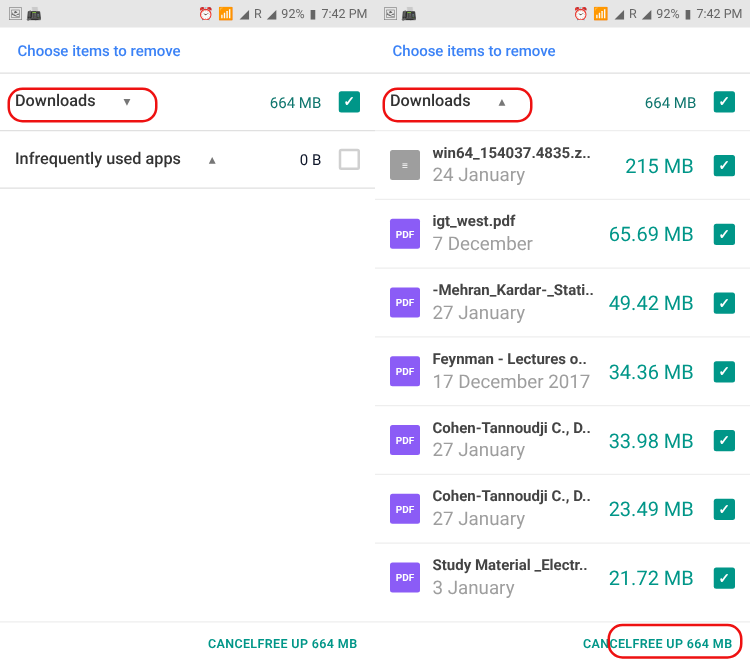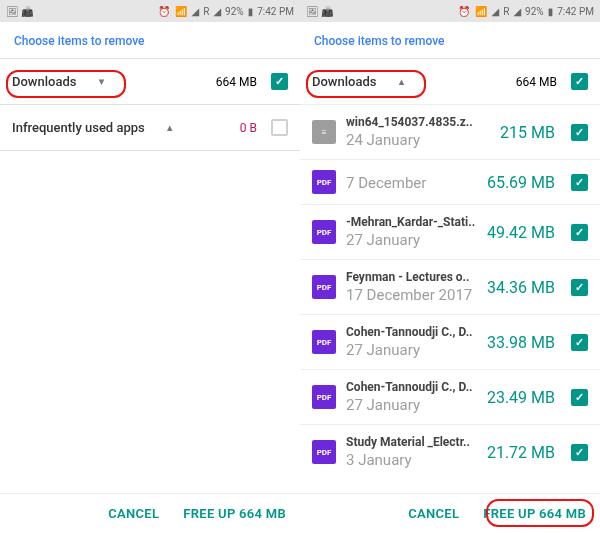--- a/index.html
+++ b/index.html
@@ -46,25 +46,25 @@
     gap: 8px;
   }
   .section-title {
     flex: 0 0 auto;
     color: #444;
     font-weight: 500;
   }
   .section-disabled .section-title { color: #b8b8b8; }
   .section-spacer { flex: 1; }
   .section-size {
-    color: #000000;
+    color: #0f766e;
     font-size: 12px;
     margin-right: 6px;
   }
-  .section-disabled .section-size { color: #be185d; }
+  .section-disabled .section-size { color: #0f172a; }
   .check-box {
     width: 17px;
     height: 17px;
     border-radius: 2px;
     display: flex;
     align-items: center;
     justify-content: center;
   }
   .check-box.checked { background:#009688; }
   .check-box.checked::after {
@@ -93,40 +93,39 @@
     padding: 10px 12px;
     border-top:1px solid #eee;
     gap:10px;
   }
   .file-icon {
     width:24px; height:24px;
     display:flex; align-items:center; justify-content:center;
     font-size:8px; font-weight:bold; color:#fff;
     border-radius:2px;
   }
-  .file-icon.pdf { background:#6d28d9; }
+  .file-icon.pdf { background:#8b5cf6; }
   .file-icon.zip { background:#9e9e9e; }
   .file-text { flex:1; min-width:0; }
   .file-name {
     font-size:12px;
     color:#444;
     white-space:nowrap;
     overflow:hidden;
     text-overflow:ellipsis;
     font-weight:bold;
   }
   .file-date { font-size:15px; color:#9e9e9e; margin-top:2px; }
   .file-size { font-size:16px; color:#009688; margin-right:6px; }
   .footer {
     border-top:1px solid #eee;
     padding: 12px 14px;
     display:flex;
     justify-content:flex-end;
-    gap:24px;
-    font-size:13px;
+    font-size:10px;
     font-weight:600;
     color:#009688;
     letter-spacing:0.3px;
   }
   .pane-left .section-title, .pane-right .section-title { color:#333; }
 </style>
 </head>
 <body>
 
 <div class="pane pane-left" style="position:relative;">
@@ -211,20 +210,21 @@
         <div class="file-text">
           <div class="file-name">win64_154037.4835.z..</div>
           <div class="file-date">24 January</div>
         </div>
         <div class="file-size">215 MB</div>
         <div class="check-box checked"></div>
       </div>
       <div class="item-row">
         <div class="file-icon pdf">PDF</div>
         <div class="file-text">
+          <div class="file-name">igt_west.pdf</div>
           <div class="file-date">7 December</div>
         </div>
         <div class="file-size">65.69 MB</div>
         <div class="check-box checked"></div>
       </div>
       <div class="item-row">
         <div class="file-icon pdf">PDF</div>
         <div class="file-text">
           <div class="file-name">-Mehran_Kardar-_Stati..</div>
           <div class="file-date">27 January</div>

